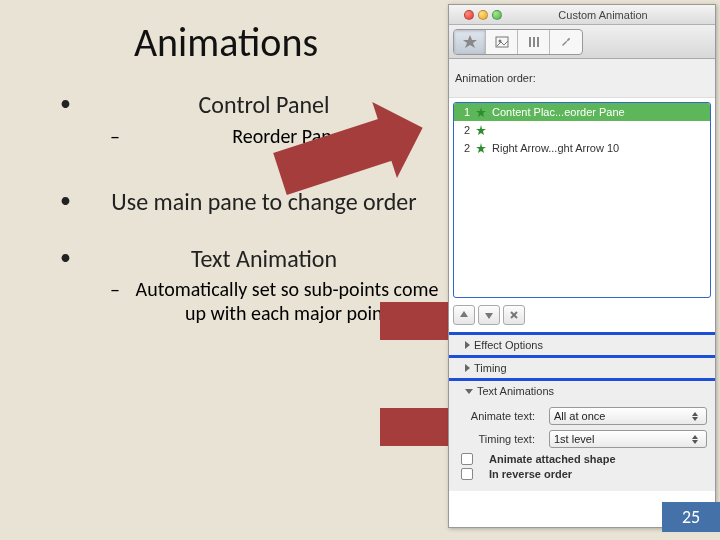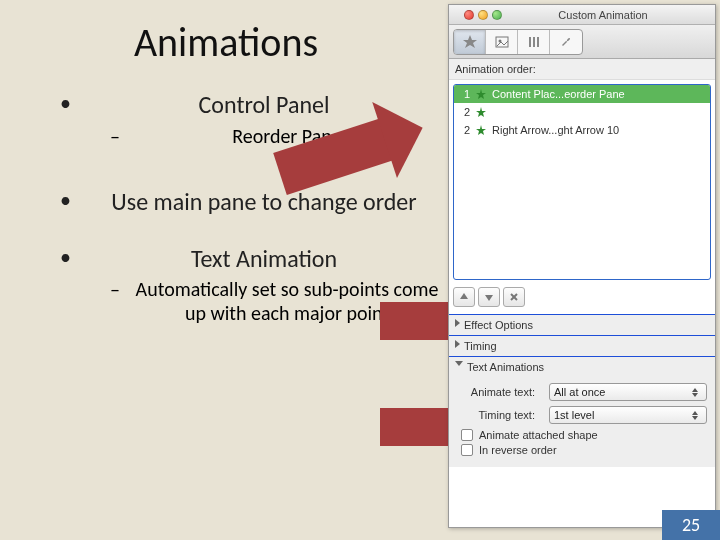--- a/index.html
+++ b/index.html
@@ -107,21 +107,21 @@
   .toolbar-seg {
     display:flex; border:1px solid #999; border-radius:4px; overflow:hidden; background:#f7f7f7;
   }
   .toolbar-btn {
     width:32px; height:24px; display:flex; align-items:center; justify-content:center;
     border-right:1px solid #bbb; color:#555;
   }
   .toolbar-btn:last-child{border-right:none;}
   .toolbar-btn.active { background:linear-gradient(#e0e6ee,#c0cad6); box-shadow: inset 0 1px 3px rgba(0,0,0,0.2);}
   .subheader {
-    padding:4px 6px; font-size:11px; color:#333; border-bottom:1px solid #ddd;
+    padding:13px 6px; font-size:11px; color:#333; border-bottom:1px solid #ddd;
     background:#efefef;
   }
   .listbox {
     margin:4px; border:1px solid #2e66c9; border-radius:3px; height:196px;
     background:#fff; overflow:hidden;
   }
   .listrow {
     display:flex; align-items:center; height:18px; font-size:11px; padding:0 4px; gap:5px;
   }
   .listrow.sel { background:#5db75a; color:#fff; }
@@ -130,57 +130,57 @@
   .rowlabel { flex:1; white-space:nowrap; overflow:hidden; text-overflow:ellipsis; font-size:11px;}
   .reorder-row {
     margin:0 4px 4px 4px; display:flex; gap:3px; padding:3px 0;
   }
   .sq-btn {
     width:22px; height:20px; border:1px solid #aaa; border-radius:3px;
     background:linear-gradient(#fdfdfd,#e6e6e6); display:flex; align-items:center; justify-content:center;
     color:#666; font-size:12px;
   }
   .section {
-    border-top:1px solid #1d4ed8; padding:4px 6px; background:#eee;
-    display:flex; align-items:flex-start; gap:4px; font-size:11px; color:#333;
+    border-top:3px solid #1d4ed8; padding:4px 16px; background:#eee;
+    display:flex; align-items:center; gap:4px; font-size:11px; color:#333;
   }
   .section .tri { width:0;height:0;border-top:4px solid transparent;border-bottom:4px solid transparent;border-left:5px solid #666;}
   .section.open .tri { border-left:none; border-right:4px solid transparent; border-left:4px solid transparent; border-top:5px solid #666; border-bottom:none;}
   .form-area { background:#eee; padding:6px 8px 8px 8px; }
   .form-row { display:flex; align-items:center; gap:14px; margin-bottom:5px; }
   .form-row label { width:78px; font-size:11px; color:#333; text-align:right;}
   .select {
     flex:1; height:18px; border:1px solid #999; border-radius:3px;
     background:linear-gradient(#fff,#eaeaea); font-size:11px; padding:0 4px;
     display:flex; align-items:center; justify-content:space-between; color:#222;
   }
   .select .caret {
     width:14px; display:flex; flex-direction:column; align-items:center; gap:1px;
   }
   .select .caret span{width:0;height:0;border-left:3px solid transparent;border-right:3px solid transparent;}
   .select .caret .up{border-bottom:4px solid #555;}
   .select .caret .down{border-top:4px solid #555;}
-  .check-row { display:flex; align-items:center; gap:6px; font-size:11px; color:#333; margin-bottom:3px; padding-left:4px;}
+  .check-row { display:flex; align-items:center; gap:16px; font-size:11px; color:#333; margin-bottom:3px; padding-left:4px;font-weight:bold;}
   .checkbox { width:12px; height:12px; border:1px solid #888; border-radius:2px; background:#fff;}
   
   .arrow {
     position:absolute; background:#a63d3d;
   }
   .arrow .head {
     position:absolute; width:0; height:0;
   }
   .arrow1 { left:280px; top:152px; width:120px; height:44px; transform:rotate(-18deg); transform-origin:left center;}
   .arrow1 .head { right:-30px; top:-18px; border-top:40px solid transparent; border-bottom:40px solid transparent; border-left:40px solid #a63d3d;}
   .arrow2 { left:380px; top:302px; width:110px; height:38px;}
   .arrow2 .head { right:-28px; top:-15px; border-top:34px solid transparent; border-bottom:34px solid transparent; border-left:34px solid #a63d3d;}
   .arrow3 { left:380px; top:408px; width:110px; height:38px;}
   .arrow3 .head { right:-28px; top:-15px; border-top:34px solid transparent; border-bottom:34px solid transparent; border-left:34px solid #a63d3d;}
   
   .pagenum {
-    position:absolute; right:0; bottom:0; width:58px; height:30px;
+    position:absolute; right:0; bottom:8px; width:58px; height:30px;
     background:#4472a8; color:#fff; display:flex; align-items:center; justify-content:center;
     font-size:18px;
   }
   svg { display:block; }
 </style>
 </head>
 <body>
 
 <div class="left-content">
   <h1 class="title">Animations</h1>

